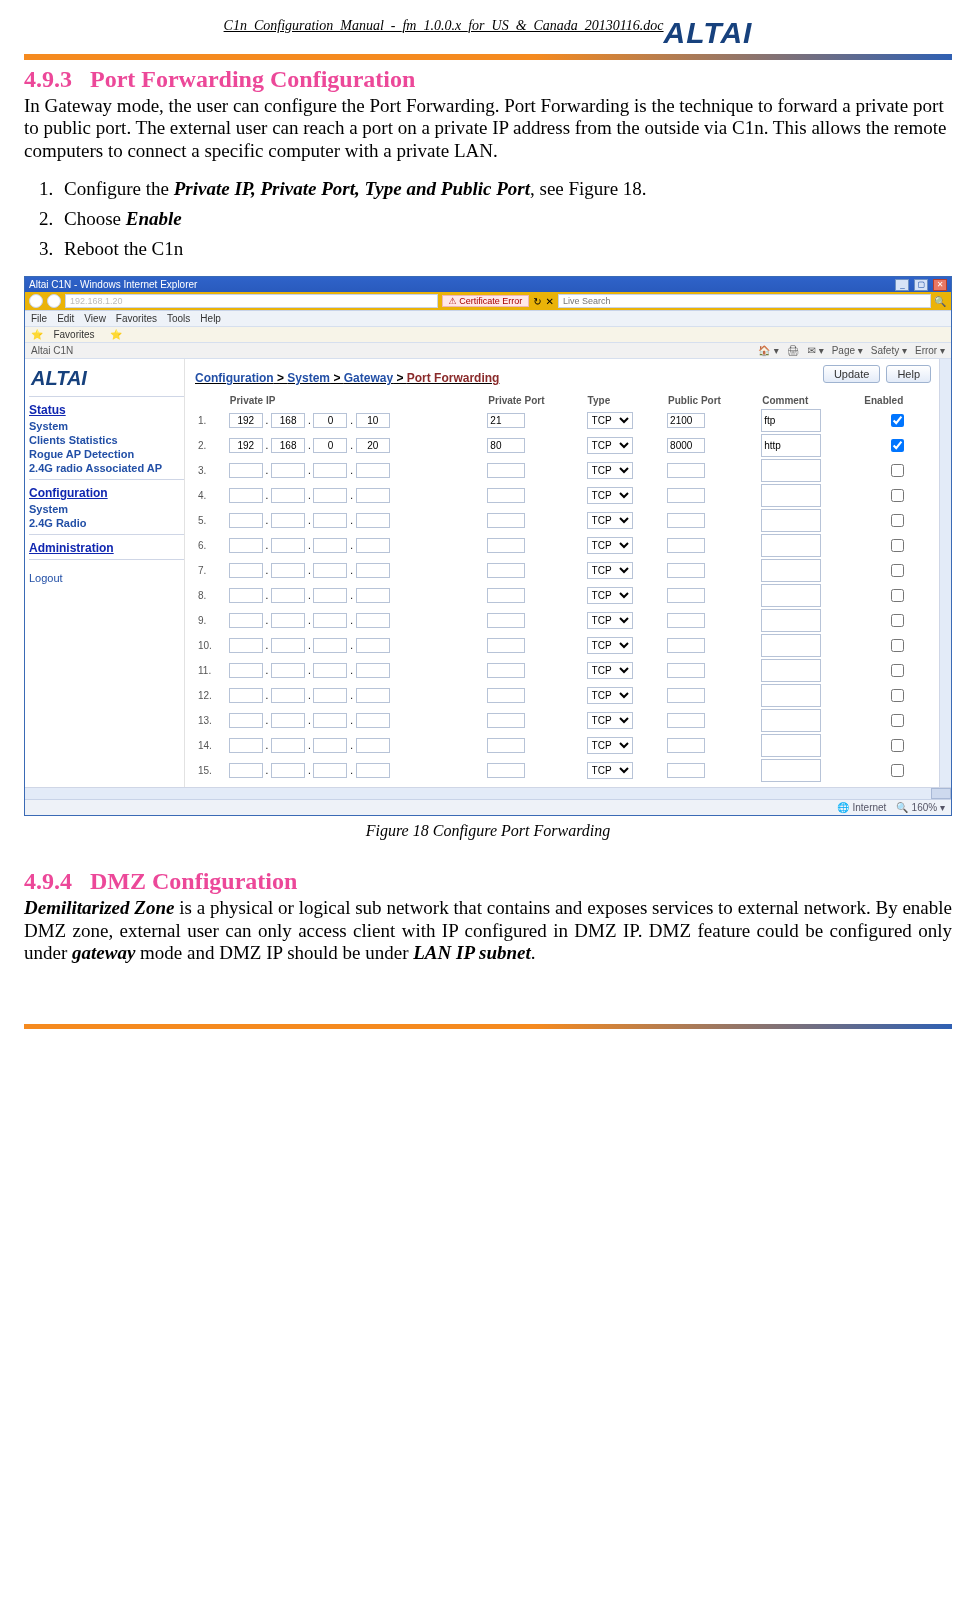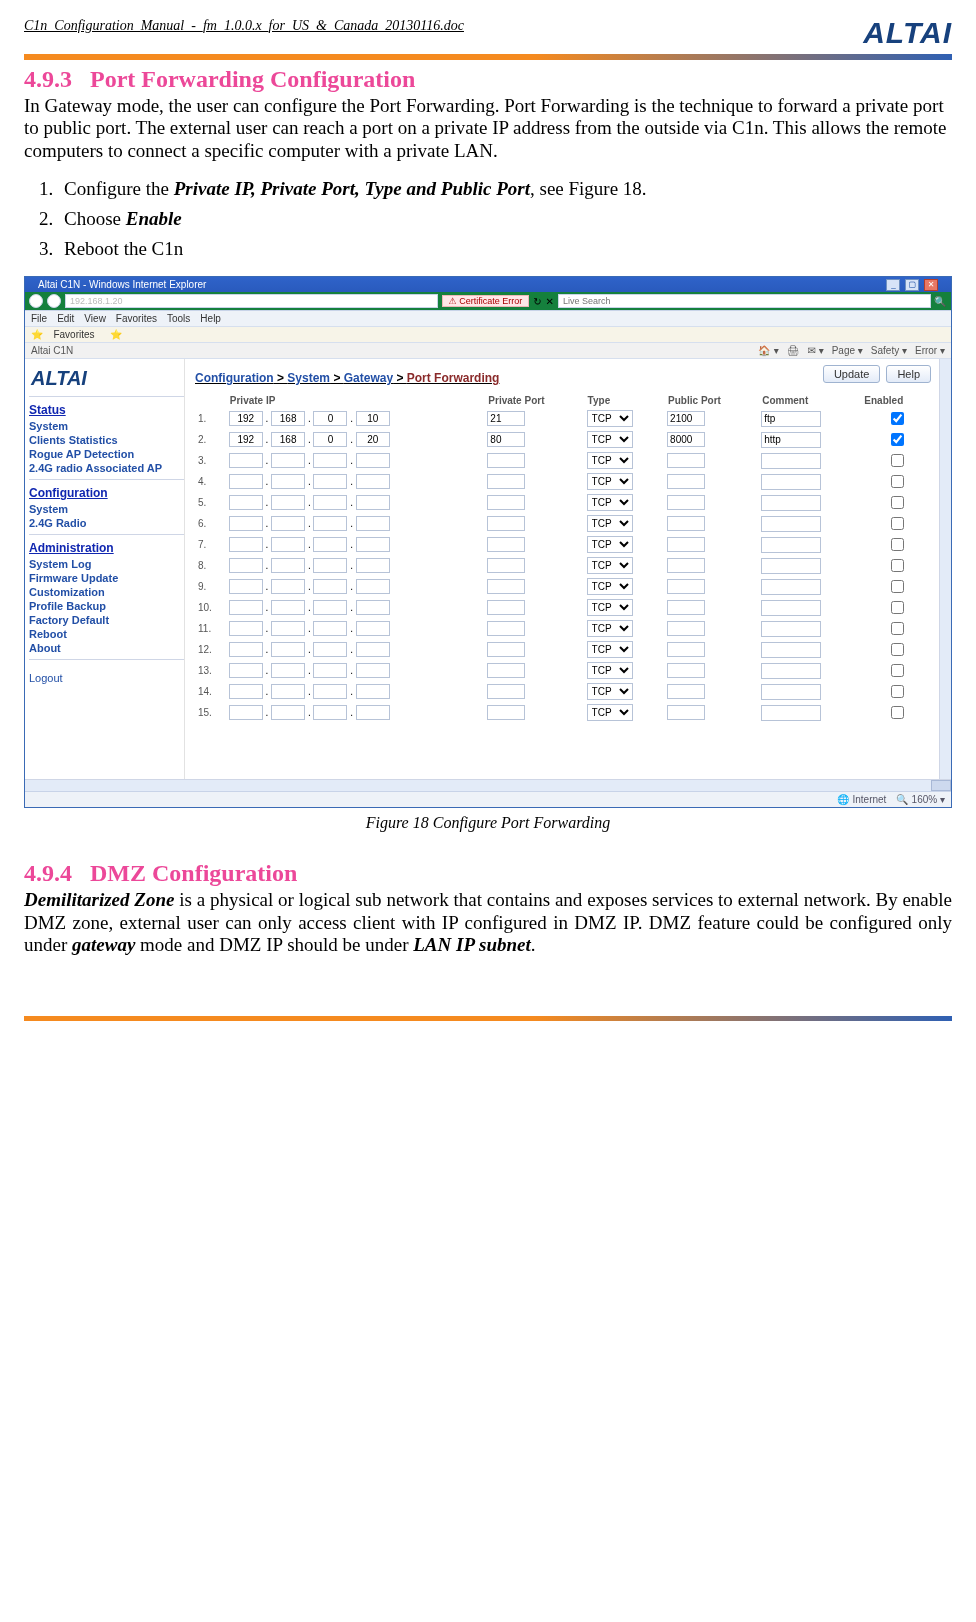--- a/index.html
+++ b/index.html
@@ -1,38 +1,38 @@
 <!DOCTYPE html>
 <html><head>
 <meta charset="utf-8">
 <style>
   * { box-sizing: border-box; }
   body { margin: 0; font-family: "Times New Roman", serif; background: #fff; color: #000; width: 976px; }
   .page { padding: 16px 24px 8px 24px; }
-  .header { display: flex; align-items: flex-start; justify-content: space-between; }
+  .header { display: flex; align-items: flex-start; justify-content: center; }
   .doc-title { font-style: italic; font-size: 14px; text-decoration: underline; padding-top: 2px; }
   .logo { text-align: right; }
   .logo-main { font-family: Arial, sans-serif; font-weight: 900; font-style: italic; font-size: 30px; color: #17417d; letter-spacing: 1px; }
   .logo-band { height: 6px; background: linear-gradient(90deg,#f58a1f 0%,#f58a1f 55%,#2f60b3 100%); margin-top: 4px; }
   .sec-title { color: #ec4899; font-size: 24px; margin: 6px 0 2px 0; }
   .sec-num { font-weight: bold; margin-right: 12px; }
   .sec-name { font-weight: bold; }
   p.body { font-size: 19px; margin: 2px 0 16px 0; line-height: 1.18; }
   p.body2 { font-size: 19px; margin: 2px 0 16px 0; line-height: 1.18; text-align: justify; }
   ol.steps { font-size: 19px; margin: 0 0 16px 34px; padding: 0; }
   ol.steps li { margin: 3px 0 8px 0; padding-left: 6px; }
   .ib { font-style: italic; font-weight: bold; }
   .fig-caption { text-align: center; font-style: italic; font-size: 16px; margin: 6px 0 28px 0; }
 
   
   .ie-window { border: 1px solid #3a6ab5; font-family: Tahoma, Arial, sans-serif; font-size: 10px; background: #fff; }
-  .ie-title { background: linear-gradient(#2f63c9,#295abd); color: #fff; display:flex; justify-content:space-between; align-items:center; padding: 1px 13px; }
+  .ie-title { background: linear-gradient(#2f63c9,#295abd); color: #fff; display:flex; justify-content:space-between; align-items:center; padding: 1px 4px; }
   .win-btns span { display:inline-block; width:14px; height:12px; margin-left:2px; background:#d7e3f7; border:1px solid #6f90c0; font-size:8px; text-align:center; line-height:10px; color:#003a98; }
   .win-btns .close { background:#e97865; color:#fff; border-color:#b63d2a; }
-  .ie-addr { background:#15803d; border-bottom:1px solid #c8d3e8; padding:2px 4px; display:flex; gap:4px; align-items:center; }
+  .ie-addr { background:#eab308; border-bottom:1px solid #c8d3e8; padding:2px 4px; display:flex; gap:4px; align-items:center; }
   .ie-addr .ic { width:14px; height:14px; border:1px solid #c8d3e8; border-radius:7px; background:#fff; }
   .ie-addr input { flex:1; border:1px solid #c8d3e8; height:14px; font-size:9px; padding:0 4px; color:#bbb; }
   .cert { color:#a80000; background:#ffe8e8; border:1px solid #f0b7b7; padding:0 6px; font-size:9px; }
   .ie-menu { background:#eef2f8; padding:2px 6px; display:flex; gap:10px; border-bottom:1px solid #d6dfee; color:#333; }
   .ie-fav { background:#f7f4e8; padding:2px 6px; display:flex; gap:10px; border-bottom:1px solid #d6dfee; color:#333; }
   .ie-tab { background:#f1f1f1; padding:2px 6px; display:flex; justify-content:space-between; border-bottom:1px solid #d6dfee; color:#555; }
   .ie-tab .right { display:flex; gap:8px; }
 
   .app { display:flex; min-height: 420px; }
   .sidebar { width: 160px; border-right:1px solid #e2e2e2; padding: 4px 0 4px 4px; }
@@ -49,21 +49,21 @@
   .crumb .c3 { color:#224fa6; }
   .crumb .c4 { color:#8a2a2a; }
   .btns-top { position:absolute; right:8px; top:6px; display:flex; gap:6px; }
   .btn { border:1px solid #9fb3d0; background:linear-gradient(#fff,#e3ebf8); padding:2px 10px; font-size:11px; border-radius:3px; color:#333; }
   .tbl { width:100%; font-size:10px; border-collapse:collapse; }
   .tbl th { color:#555; font-weight:bold; text-align:left; padding:2px 4px; }
   .tbl td { padding:1px 3px; vertical-align:middle; }
   .oct { width:34px; height:15px; border:1px solid #b7c3d7; font-size:10px; text-align:center; }
   .pp { width:38px; height:15px; border:1px solid #b7c3d7; font-size:10px; }
   .sel { width:46px; height:17px; border:1px solid #b7c3d7; font-size:10px; background:#fff; }
-  .cmt { width:60px; height:16px; border:1px solid #b7c3d7; font-size:10px; }
+  .cmt { width:60px; height:23px; border:1px solid #b7c3d7; font-size:10px; }
   .rownum { color:#555; }
   .statusbar { background:#eef2f8; border-top:1px solid #c8d3e8; display:flex; justify-content:flex-end; gap:10px; padding:2px 6px; color:#556; }
   .scroll-right { width:12px; background:#e3ebf8; border-left:1px solid #cfd6e6; }
   .hscroll { height:12px; background:#e3ebf8; border-top:1px solid #cfd6e6; display:flex; }
   .hscroll .thumb { margin-left:auto; width:20px; background:#cdd9ee; border:1px solid #a8b8d6; }
 
   .footer-band { height:5px; background: linear-gradient(90deg,#f58a1f 0%,#f58a1f 55%,#2f60b3 100%); margin-top: 60px; }
   .footer { display:flex; justify-content:space-between; font-size:16px; padding:2px 6px 0 6px; }
   .footer .pgnum { flex:1; text-align:center; }
   .footer .conf { font-style: italic; }
@@ -144,29 +144,20 @@
               <div class="sb-item">2.4G radio Associated AP</div>
             </div>
           <div class="sb-sep"></div>
           <div class="sb-head">Configuration</div>
           <div id="sb-config">
               <div class="sb-item">System</div>
               <div class="sb-item">2.4G Radio</div>
             </div>
           <div class="sb-sep"></div>
           <div class="sb-head">Administration</div>
-          <div id="sb-admin">
-              <div class="sb-item">System Log</div>
-              <div class="sb-item">Firmware Update</div>
-              <div class="sb-item">Customization</div>
-              <div class="sb-item">Profile Backup</div>
-              <div class="sb-item">Factory Default</div>
-              <div class="sb-item">Reboot</div>
-              <div class="sb-item">About</div>
-            </div>
           <div class="sb-sep"></div>
           <div class="sb-logout">Logout</div>
         </div>
         <div class="main">
           <div class="btns-top">
             <span class="btn">Update</span>
             <span class="btn">Help</span>
           </div>
           <div class="crumb">
             <span class="c1">Configuration</span> &gt;

